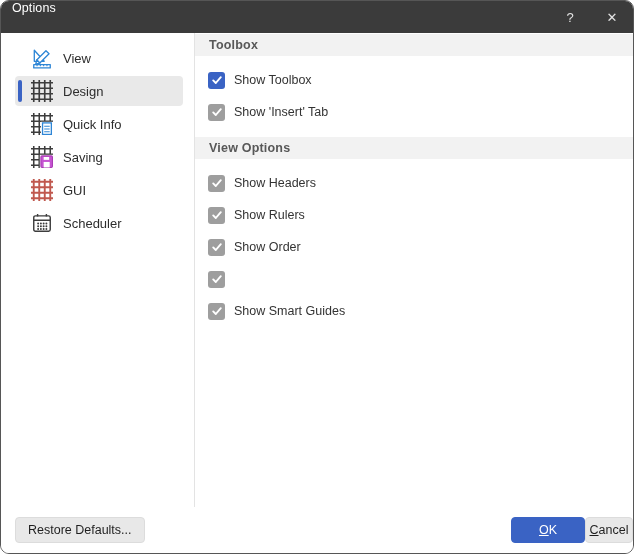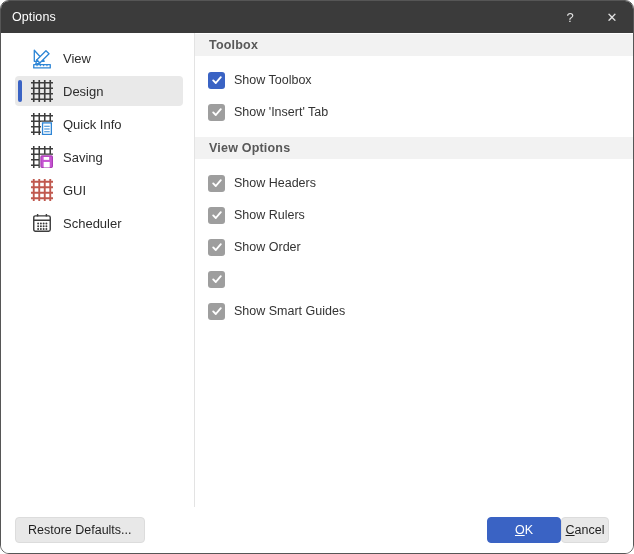--- a/index.html
+++ b/index.html
@@ -4,21 +4,21 @@
 <style>
   html,body{margin:0;padding:0;background:#fff;font-family:"Liberation Sans",sans-serif;}
   *{box-sizing:border-box;}
   .dialog{
     width:634px;height:554px;background:#fff;border:1px solid #565656;
     border-radius:9px;overflow:hidden;display:flex;flex-direction:column;
   }
   
   .titlebar{
     height:32px;flex:none;background:var(--titlebar,#3b3b3b);color:#fff;
-    display:flex;align-items:center;padding-left:11px;user-select:none;
+    display:flex;padding-left:11px;user-select:none;
   }
   .title{font-size:12.5px;letter-spacing:.1px;}
   .tb-btns{margin-left:auto;display:flex;height:100%;}
   .tb-btn{
     width:42px;height:100%;background:transparent;border:none;color:#e3e3e3;
     font-family:inherit;font-size:13px;cursor:pointer;padding:0;
   }
   
   .body{flex:1;display:flex;min-height:0;background:#fff;}
   .sidebar{width:194px;flex:none;border-right:1px solid #e3e3e3;padding-top:7px;}
@@ -48,21 +48,21 @@
     width:17px;height:17px;border-radius:3px;flex:none;display:flex;
     align-items:center;justify-content:center;
   }
   .cb.blue{background:var(--accent,#3a63c4);}
   .cb.gray{background:var(--cbgray,#9e9e9e);}
   .cb svg{width:12px;height:12px;}
   .cblabel{font-size:12.5px;color:#333;}
   
   .footer{
     height:46px;flex:none;display:flex;align-items:center;
-    padding-left:14px;padding-right:24px;background:#fff;
+    padding-left:14px;background:#fff;
   }
   .btn{
     height:26px;border:1px solid #dcdcdc;background:#e8e8e8;border-radius:4px;
     font-family:inherit;font-size:12.5px;color:#1f1f1f;cursor:pointer;padding:0 12px;
   }
   .btn.restore{min-width:111px;}
   .footer-right{margin-left:auto;display:flex;}
   .btn.primary{
     width:74px;background:var(--accent,#3a63c4);border-color:var(--accent,#3a63c4);
     color:#fff;padding:0;

